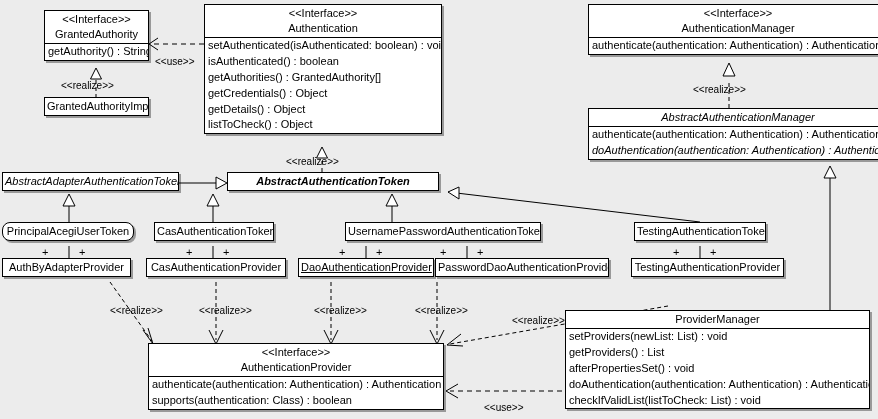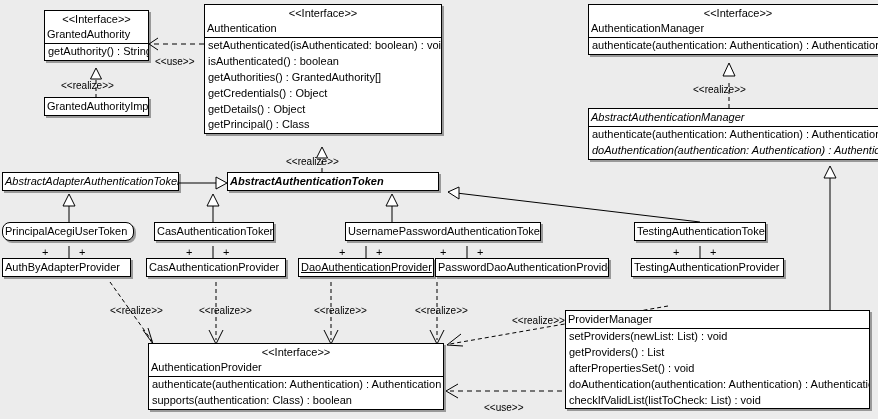--- a/index.html
+++ b/index.html
@@ -38,21 +38,21 @@
   }
   .stereo {
     display: block;
     text-align: center;
     font-size: 11px;
     padding-bottom: 4px;
     white-space: nowrap;
   }
   .cname {
     display: block;
-    text-align: left;
+    text-align: center;
     font-size: 11px;
     white-space: nowrap;
   }
   .cname.abstract {
     font-style: italic;
   }
   .uml-body {
     box-sizing: border-box;
     padding: 0;
   }
@@ -224,21 +224,21 @@
     <div class="uml-head with-body">
       <span class="stereo">&lt;&lt;Interface&gt;&gt;</span>
       <span class="cname">Authentication</span>
     </div>
     <div class="uml-body">
       <div class="member">setAuthenticated(isAuthenticated: boolean) : void</div>
       <div class="member">isAuthenticated() : boolean</div>
       <div class="member">getAuthorities() : GrantedAuthority[]</div>
       <div class="member">getCredentials() : Object</div>
       <div class="member">getDetails() : Object</div>
-      <div class="member">getPrincipal() : Class</div>
+      <div class="member">listToCheck() : Object</div>
     </div>
   </div>
 
   <div class="uml-box" style="left:588px; top:4px; width:300px;">
     <div class="uml-head with-body">
       <span class="stereo">&lt;&lt;Interface&gt;&gt;</span>
       <span class="cname">AuthenticationManager</span>
     </div>
     <div class="uml-body">
       <div class="member">authenticate(authentication: Authentication) : Authentication</div>

